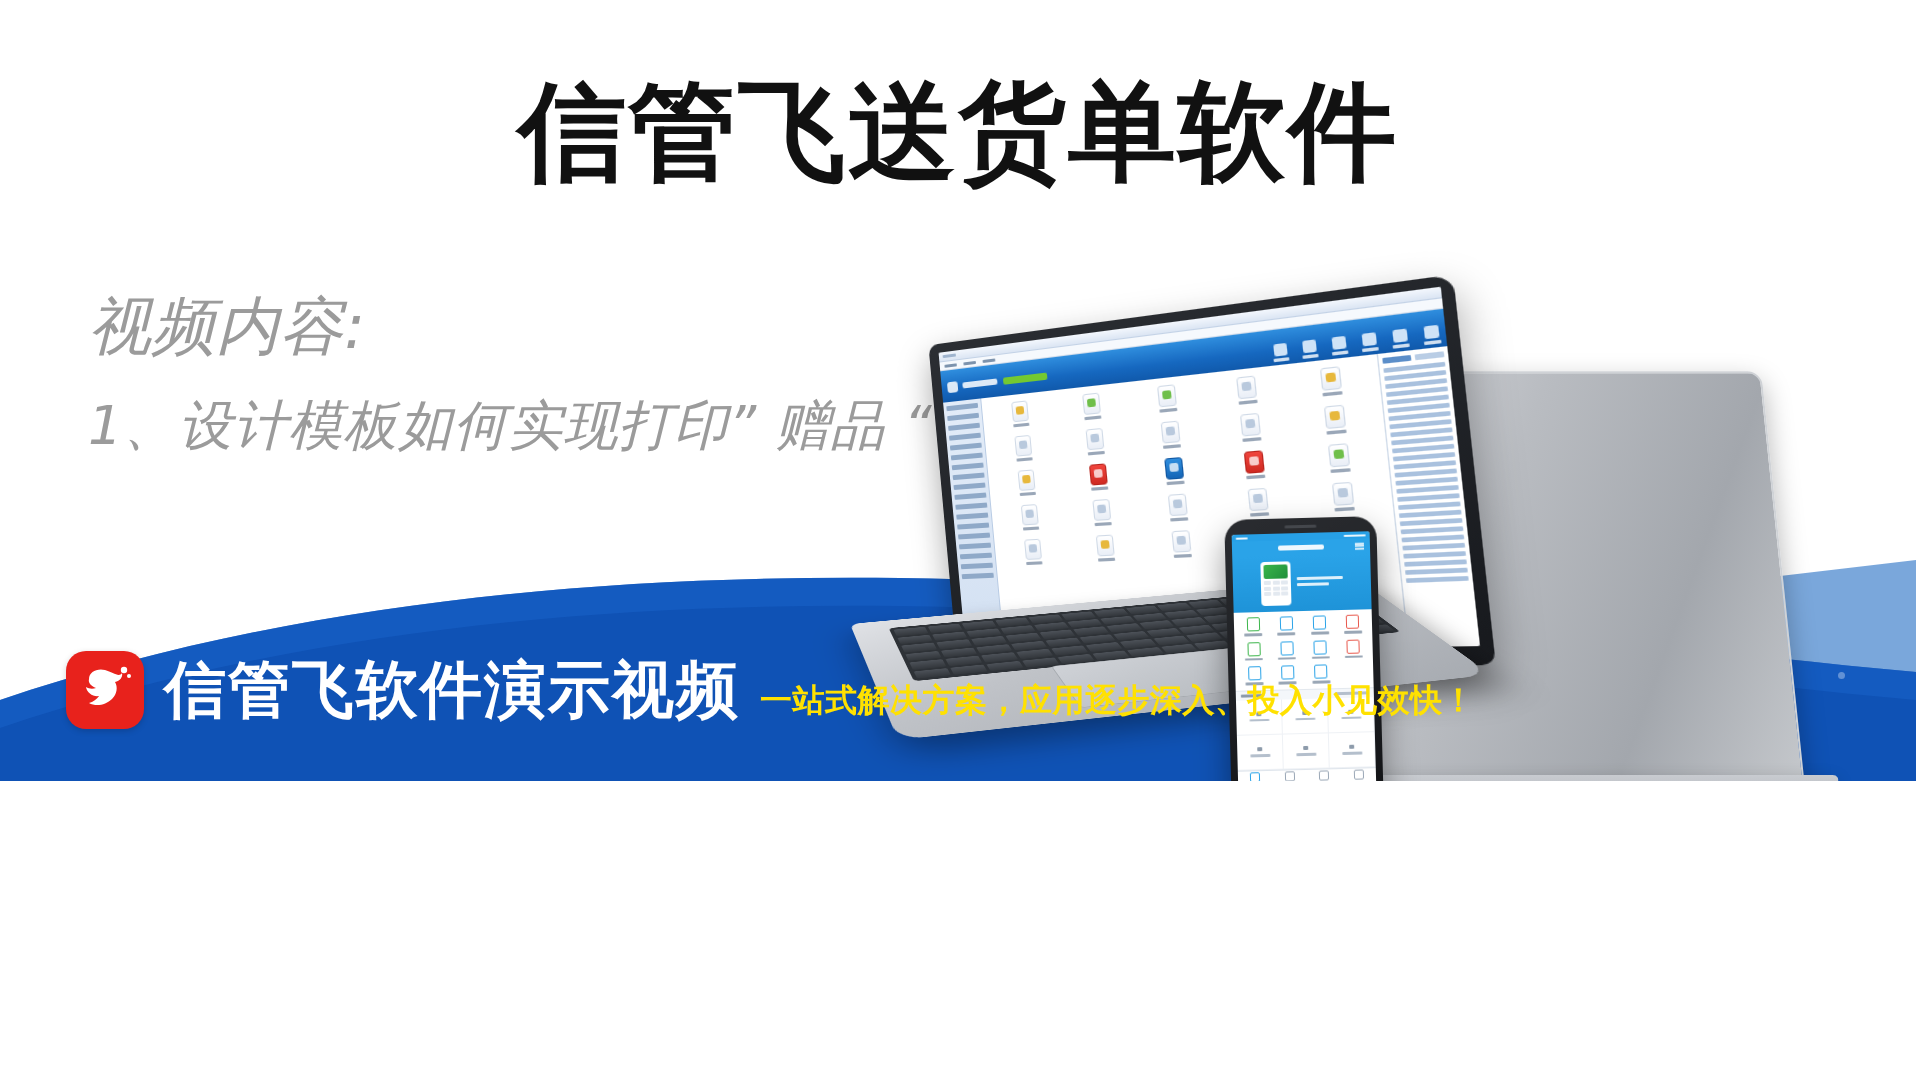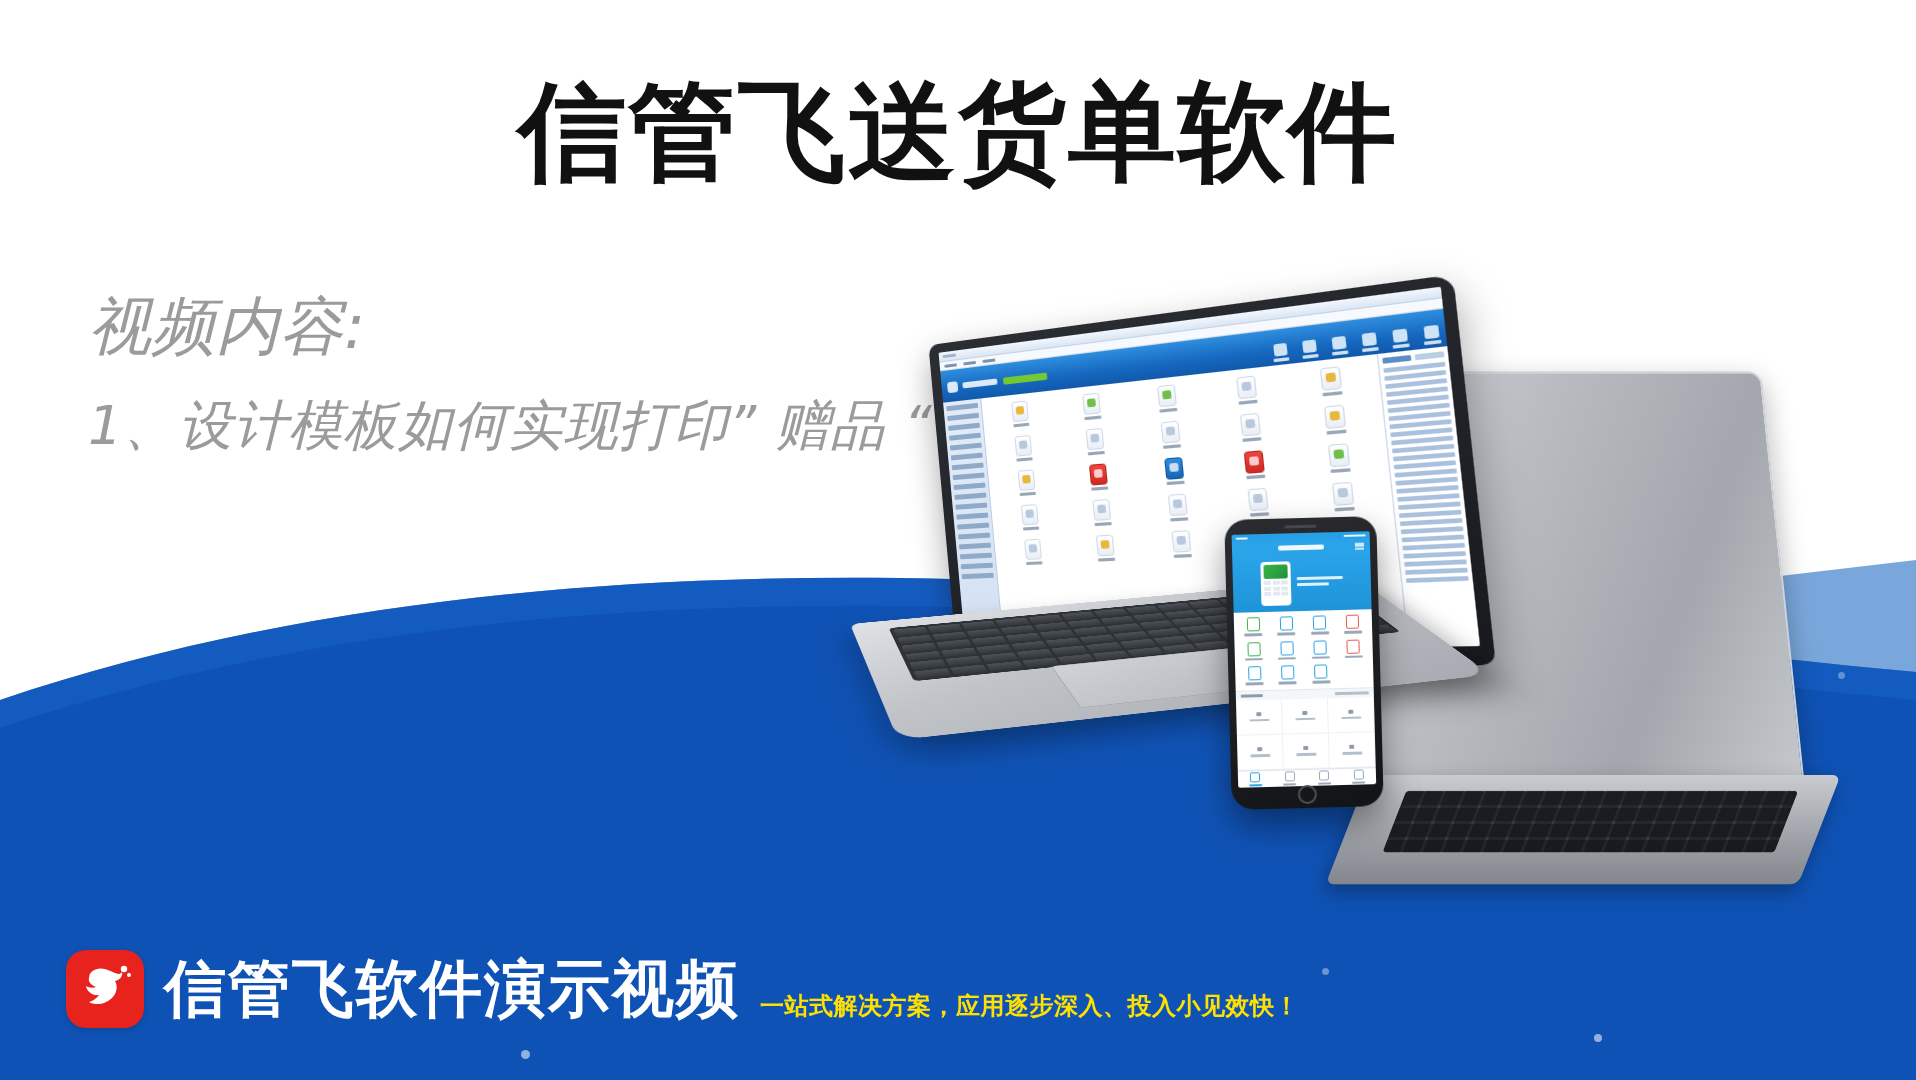--- a/index.html
+++ b/index.html
@@ -6,21 +6,21 @@
     margin: 0;
     padding: 0;
     background: #ffffff;
   }
   body {
     font-family: "Liberation Sans", "DejaVu Sans", sans-serif;
   }
   #slide {
     position: relative;
     width: 1916px;
-    height: 1080px;
+    height: 781px;
     overflow: hidden;
     background: #ffffff;
   }
 
   
   .bg-layer {
     position: absolute;
     inset: 0;
     overflow: hidden;
   }
@@ -445,21 +445,21 @@
   .footer-title {
     font-size: 62px;
     font-weight: 700;
     color: #ffffff;
     letter-spacing: 2px;
     line-height: 1;
     white-space: nowrap;
     font-family: "DejaVu Sans", "Liberation Sans", sans-serif;
   }
   .footer-tagline {
-    font-size: 24px;
+    font-size: 32px;
     font-weight: 700;
     color: #ffe100;
     letter-spacing: 0.5px;
     white-space: nowrap;
     align-self: flex-end;
     padding-bottom: 6px;
     font-family: "DejaVu Sans", "Liberation Sans", sans-serif;
   }
 
   

